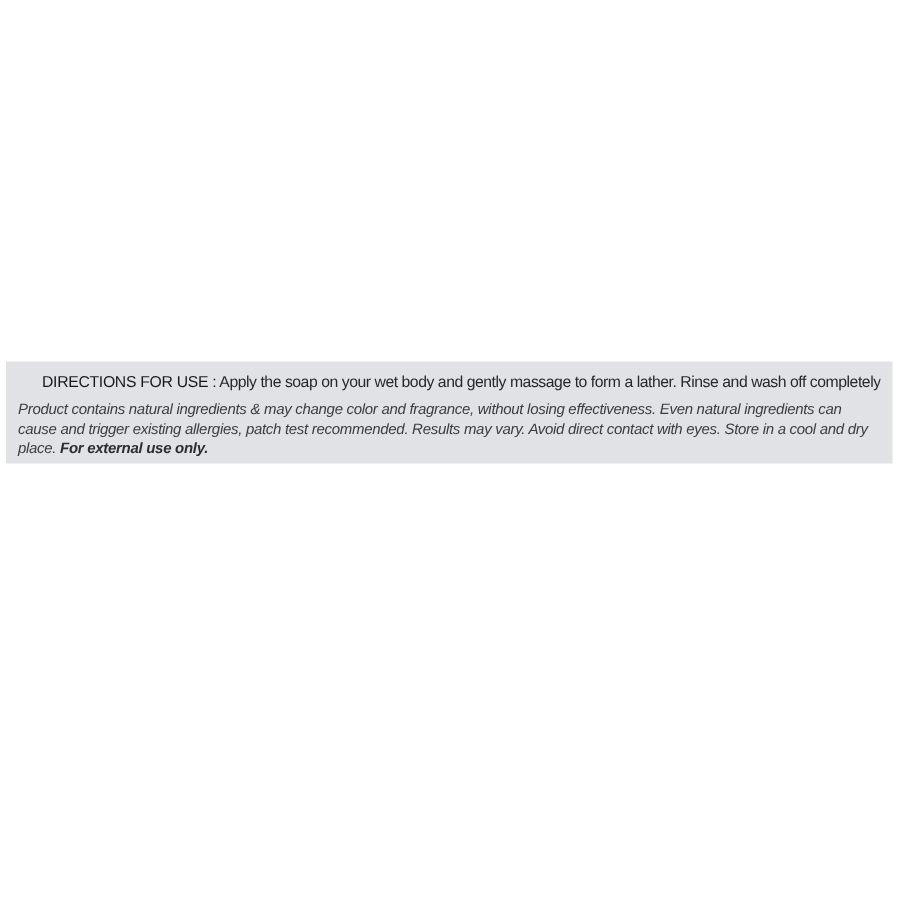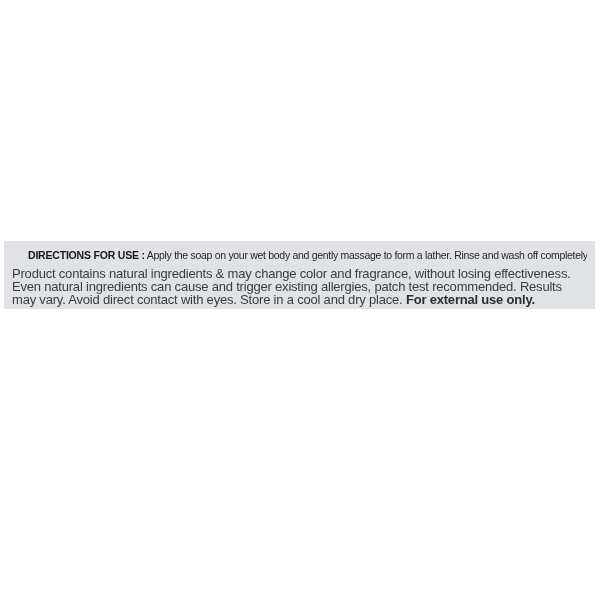--- a/index.html
+++ b/index.html
@@ -28,28 +28,29 @@
   }
   .directions-line {
     white-space: nowrap;
     overflow: hidden;
     font-size: 10.5px;
     line-height: 12px;
     letter-spacing: -0.3px;
     color: #26282b;
   }
   .directions-heading {
-    font-weight: bold;
+    font-weight: normal;
     color: #17181a;
     letter-spacing: -0.2px;
     padding-left: 16px;
   }
   .precautions-para {
     margin-top: 6px;
-    font-size: 13px;
+    font-style: italic;
+    font-size: 10px;
     line-height: 13px;
     letter-spacing: -0.2px;
     color: #3a3c40;
   }
   .precautions-emphasis {
     font-weight: bold;
     color: #2c2e32;
   }
 </style>
 </head>

